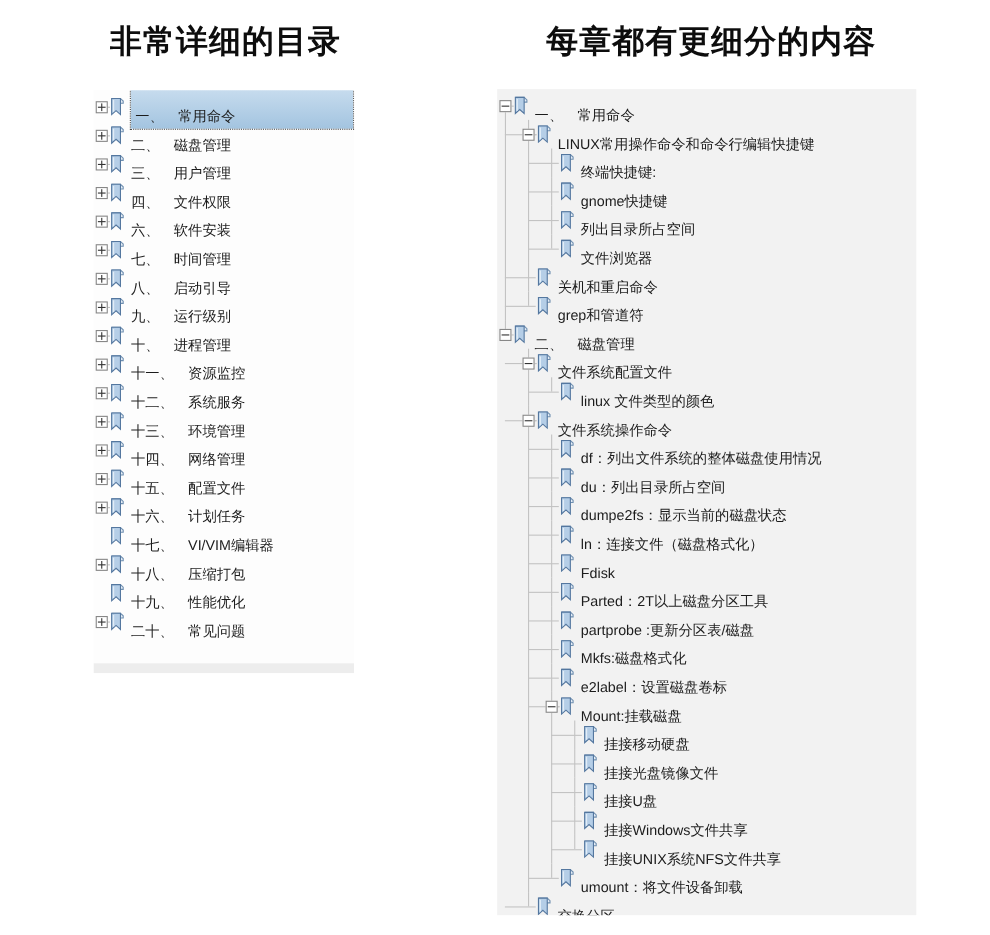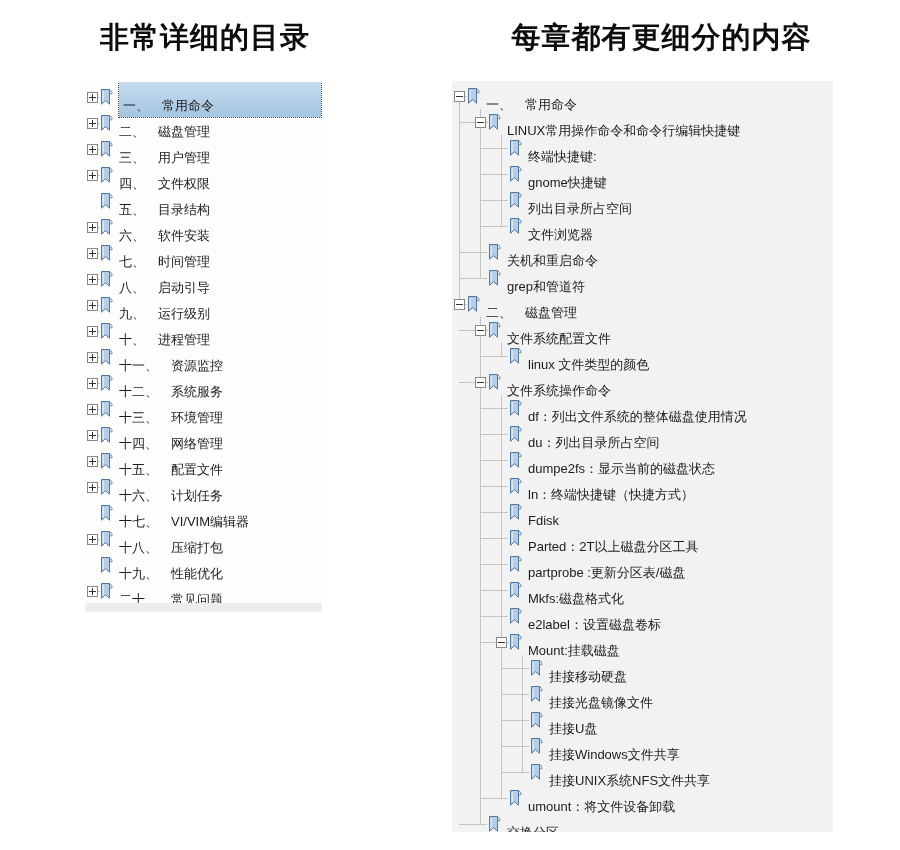--- a/index.html
+++ b/index.html
@@ -1,20 +1,20 @@
 <!DOCTYPE html>
 <html><head>
 <meta charset="utf-8">
 <style>
   html,body { margin:0; padding:0; background:#ffffff; width:900px; height:850px;
               font-family:"Liberation Sans","DejaVu Sans",sans-serif; overflow:hidden; }
   .col-title { position:absolute; margin:0; font-size:29px; font-weight:bold; color:#0d0d0d;
                text-align:center; letter-spacing:1px; }
   #left-title  { left:85px;  top:18px; width:240px; }
-  #right-title { left:471px; top:18px; width:381px; }
+  #right-title { left:456px; top:18px; width:381px; }
 
   .panel { position:absolute; overflow:hidden; }
   #left-panel  { left:85px;  top:82px; width:237px; height:530px; background:#fdfdfd; }
   #left-panel .scroll-strip { position:absolute; left:0; right:0; bottom:0; height:9px;
                background:#ededed; }
   #right-panel { left:452px; top:81px; width:381px; height:751px; background:#f2f2f2; }
 
   ul.tree, .tree ul { list-style:none; margin:0; padding:0 0 0 21px; }
   ul.tree { padding:2px 0 0 1px; }
   .tree li { position:relative; }
@@ -98,31 +98,20 @@
         <div class="row has-box">
           <span class="gutter">
             <span class="box plus"></span>
           </span>
           <span class="icon"><svg width="14" height="18" viewBox="0 0 14 18">
               <path d="M3 1.5 H10.5 L13 3.8 V5.8 H3 Z" fill="#e6eef7" stroke="#6f8fb0" stroke-width="1"></path>
               <path d="M2.5 1.5 H10.5 V16.2 L6.5 12.6 L2.5 16.2 Z" fill="#b5cee7" stroke="#54779f" stroke-width="1"></path>
               <path d="M4.2 3 V13.6" stroke="#e2edf7" stroke-width="1.2"></path>
             </svg></span>
           <span class="label">四、　文件权限</span>
-        </div>
-      </li>
-      <li>
-        <div class="row">
-          <span class="gutter"></span>
-          <span class="icon"><svg width="14" height="18" viewBox="0 0 14 18">
-              <path d="M3 1.5 H10.5 L13 3.8 V5.8 H3 Z" fill="#e6eef7" stroke="#6f8fb0" stroke-width="1"></path>
-              <path d="M2.5 1.5 H10.5 V16.2 L6.5 12.6 L2.5 16.2 Z" fill="#b5cee7" stroke="#54779f" stroke-width="1"></path>
-              <path d="M4.2 3 V13.6" stroke="#e2edf7" stroke-width="1.2"></path>
-            </svg></span>
-          <span class="label">五、　目录结构</span>
         </div>
       </li>
       <li>
         <div class="row has-box">
           <span class="gutter">
             <span class="box plus"></span>
           </span>
           <span class="icon"><svg width="14" height="18" viewBox="0 0 14 18">
               <path d="M3 1.5 H10.5 L13 3.8 V5.8 H3 Z" fill="#e6eef7" stroke="#6f8fb0" stroke-width="1"></path>
               <path d="M2.5 1.5 H10.5 V16.2 L6.5 12.6 L2.5 16.2 Z" fill="#b5cee7" stroke="#54779f" stroke-width="1"></path>
@@ -497,21 +486,21 @@
                 </div>
               </li>
               <li>
                 <div class="row">
                   <span class="gutter"></span>
                   <span class="icon"><svg width="14" height="18" viewBox="0 0 14 18">
                       <path d="M3 1.5 H10.5 L13 3.8 V5.8 H3 Z" fill="#e6eef7" stroke="#6f8fb0" stroke-width="1"></path>
                       <path d="M2.5 1.5 H10.5 V16.2 L6.5 12.6 L2.5 16.2 Z" fill="#b5cee7" stroke="#54779f" stroke-width="1"></path>
                       <path d="M4.2 3 V13.6" stroke="#e2edf7" stroke-width="1.2"></path>
                     </svg></span>
-                  <span class="label">ln：终端快捷键（快捷方式）</span>
+                  <span class="label">ln：连接文件（磁盘格式化）</span>
                 </div>
               </li>
               <li>
                 <div class="row">
                   <span class="gutter"></span>
                   <span class="icon"><svg width="14" height="18" viewBox="0 0 14 18">
                       <path d="M3 1.5 H10.5 L13 3.8 V5.8 H3 Z" fill="#e6eef7" stroke="#6f8fb0" stroke-width="1"></path>
                       <path d="M2.5 1.5 H10.5 V16.2 L6.5 12.6 L2.5 16.2 Z" fill="#b5cee7" stroke="#54779f" stroke-width="1"></path>
                       <path d="M4.2 3 V13.6" stroke="#e2edf7" stroke-width="1.2"></path>
                     </svg></span>

